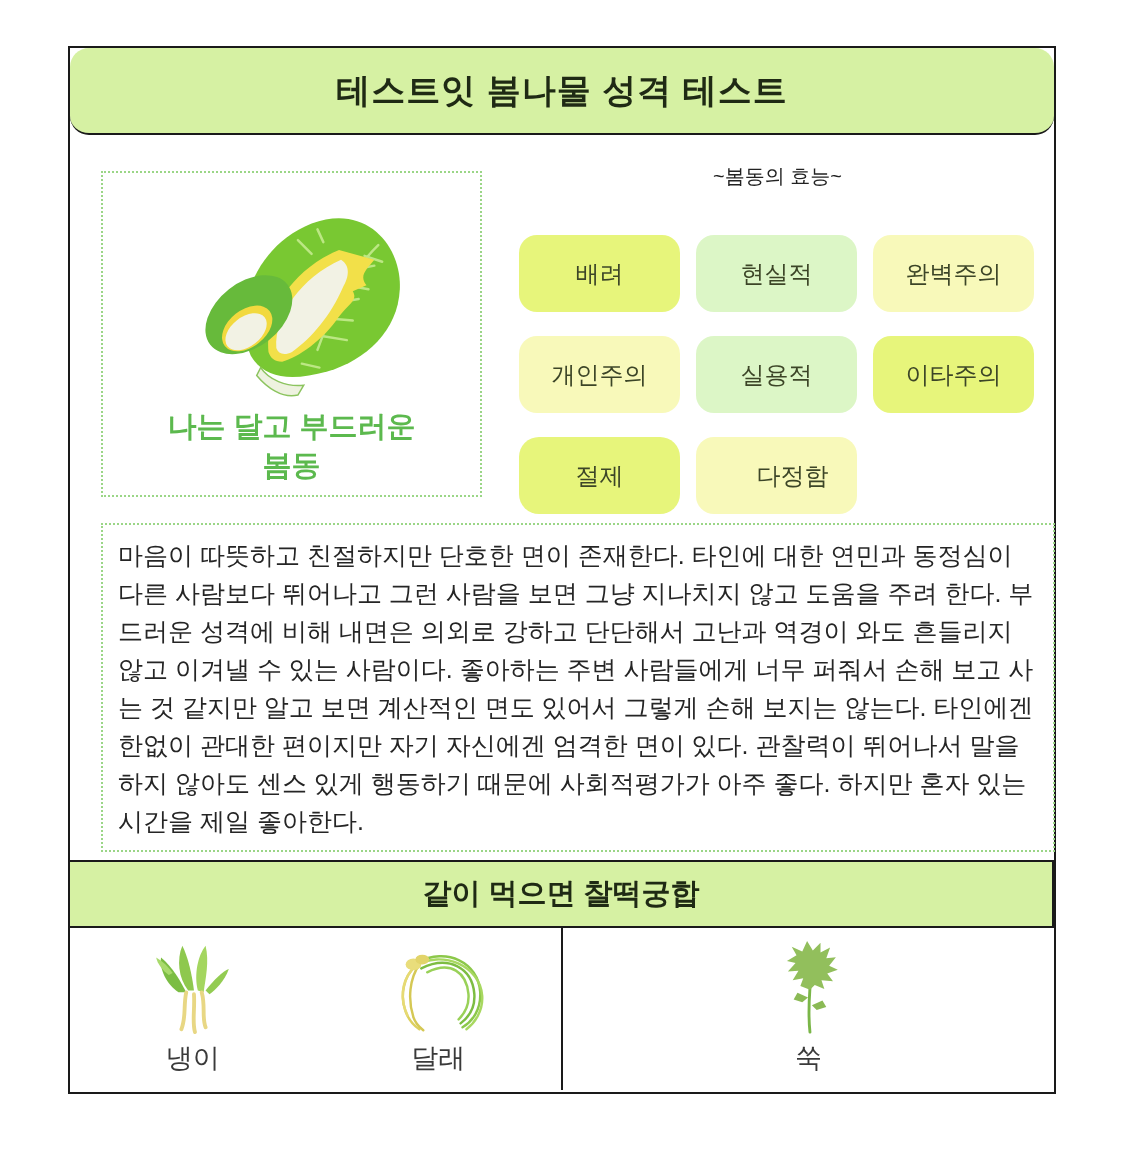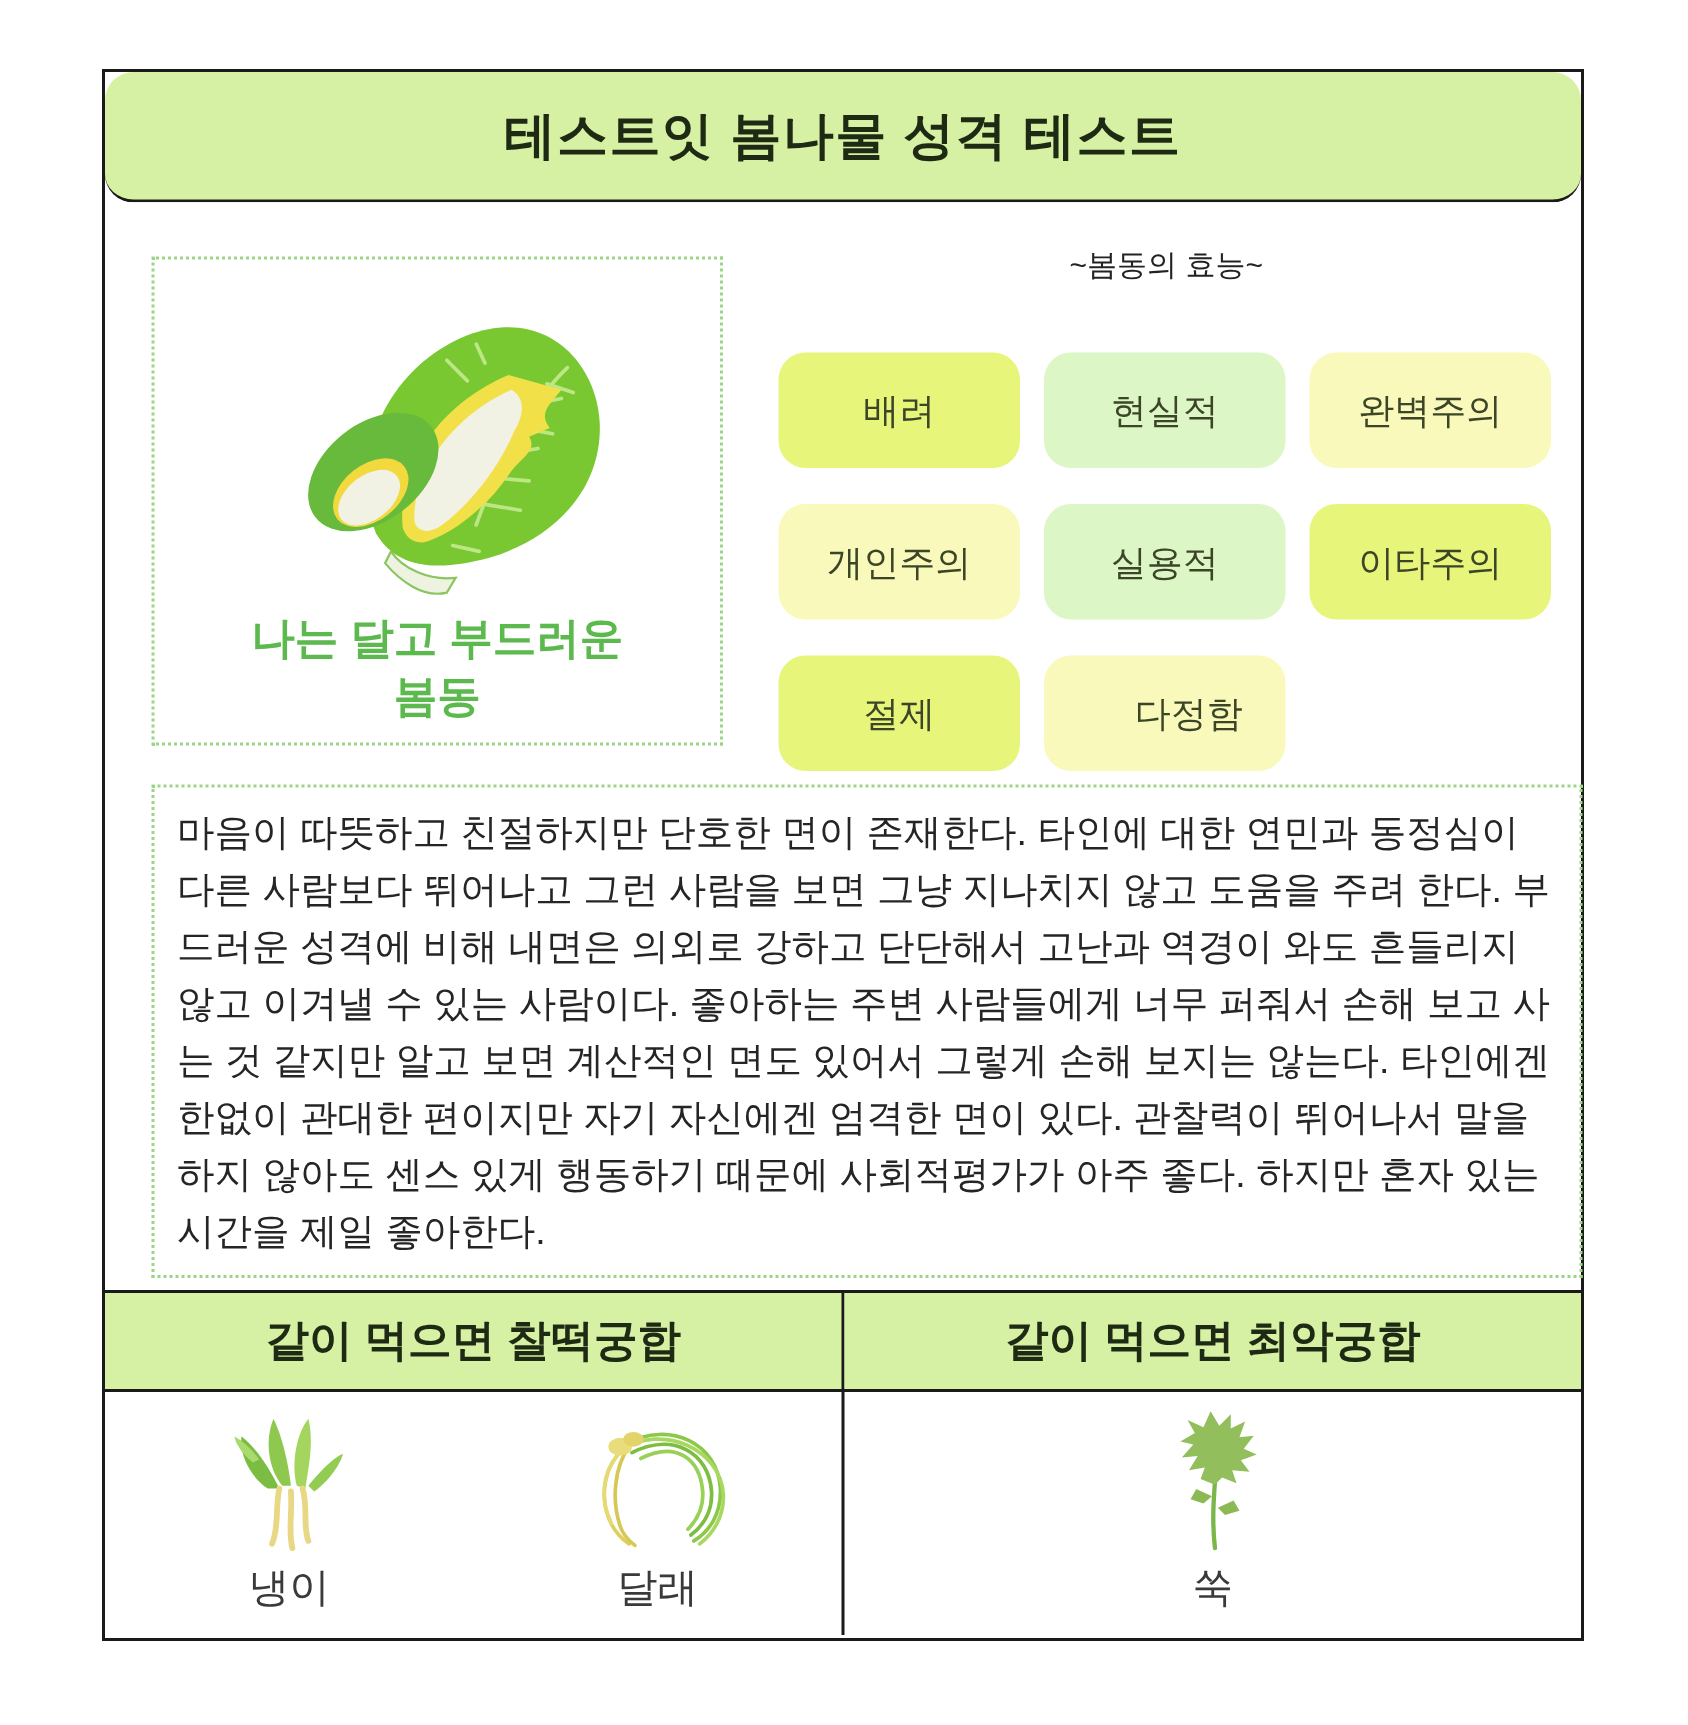--- a/index.html
+++ b/index.html
@@ -87,30 +87,29 @@
     </div>
 
     <div class="effects-title">~봄동의 효능~</div>
     <div class="badges">
       <div class="badge" style="background-color: rgb(231, 245, 123);">배려</div>
       <div class="badge" style="background-color: rgb(220, 246, 198);">현실적</div>
       <div class="badge" style="background-color: rgb(248, 249, 186);">완벽주의</div>
       <div class="badge" style="background-color: rgb(248, 249, 186);">개인주의</div>
       <div class="badge" style="background-color: rgb(220, 246, 198);">실용적</div>
       <div class="badge" style="background-color: rgb(231, 245, 123);">이타주의</div>
-      <div class="badge" style="background-color: rgb(231, 245, 123);">절제</div>
+      <div class="badge" style="background-color: rgb(231, 245, 123); border-radius: 20px;">절제</div>
       <div class="badge" style="background-color: rgb(248, 249, 186); padding-left: 32px;">다정함</div>
     </div>
 
     <div class="desc-box">마음이 따뜻하고 친절하지만 단호한 면이 존재한다. 타인에 대한 연민과 동정심이 다른 사람보다 뛰어나고 그런 사람을 보면 그냥 지나치지 않고 도움을 주려 한다. 부드러운 성격에 비해 내면은 의외로 강하고 단단해서 고난과 역경이 와도 흔들리지 않고 이겨낼 수 있는 사람이다. 좋아하는 주변 사람들에게 너무 퍼줘서 손해 보고 사는 것 같지만 알고 보면 계산적인 면도 있어서 그렇게 손해 보지는 않는다. 타인에겐 한없이 관대한 편이지만 자기 자신에겐 엄격한 면이 있다. 관찰력이 뛰어나서 말을 하지 않아도 센스 있게 행동하기 때문에 사회적평가가 아주 좋다. 하지만 혼자 있는 시간을 제일 좋아한다.</div>
   </div>
 
   <div class="bottom-headers">
     <div class="bh left" style="background-color: rgb(214, 241, 163);">같이 먹으면 찰떡궁합</div>
-    <div class="bh" style="background-color: rgb(214, 241, 163);">같이 먹으면 최악궁합</div>
   </div>
 
   <div class="bottom-items">
     <div class="bi-cell left">
       <div class="item">
         <div class="icon-wrap">
           <svg width="88" height="92" viewBox="0 0 90 95">
             <path d="M40,50 C30,38 28,18 34,4 C40,16 44,34 46,50 Z" fill="#8ec84e"></path>
             <path d="M50,50 C46,34 50,14 58,4 C62,20 58,38 56,52 Z" fill="#a4d65f"></path>
             <path d="M30,52 C18,44 10,28 12,16 C24,26 32,40 38,52 Z" fill="#7bbd43"></path>

